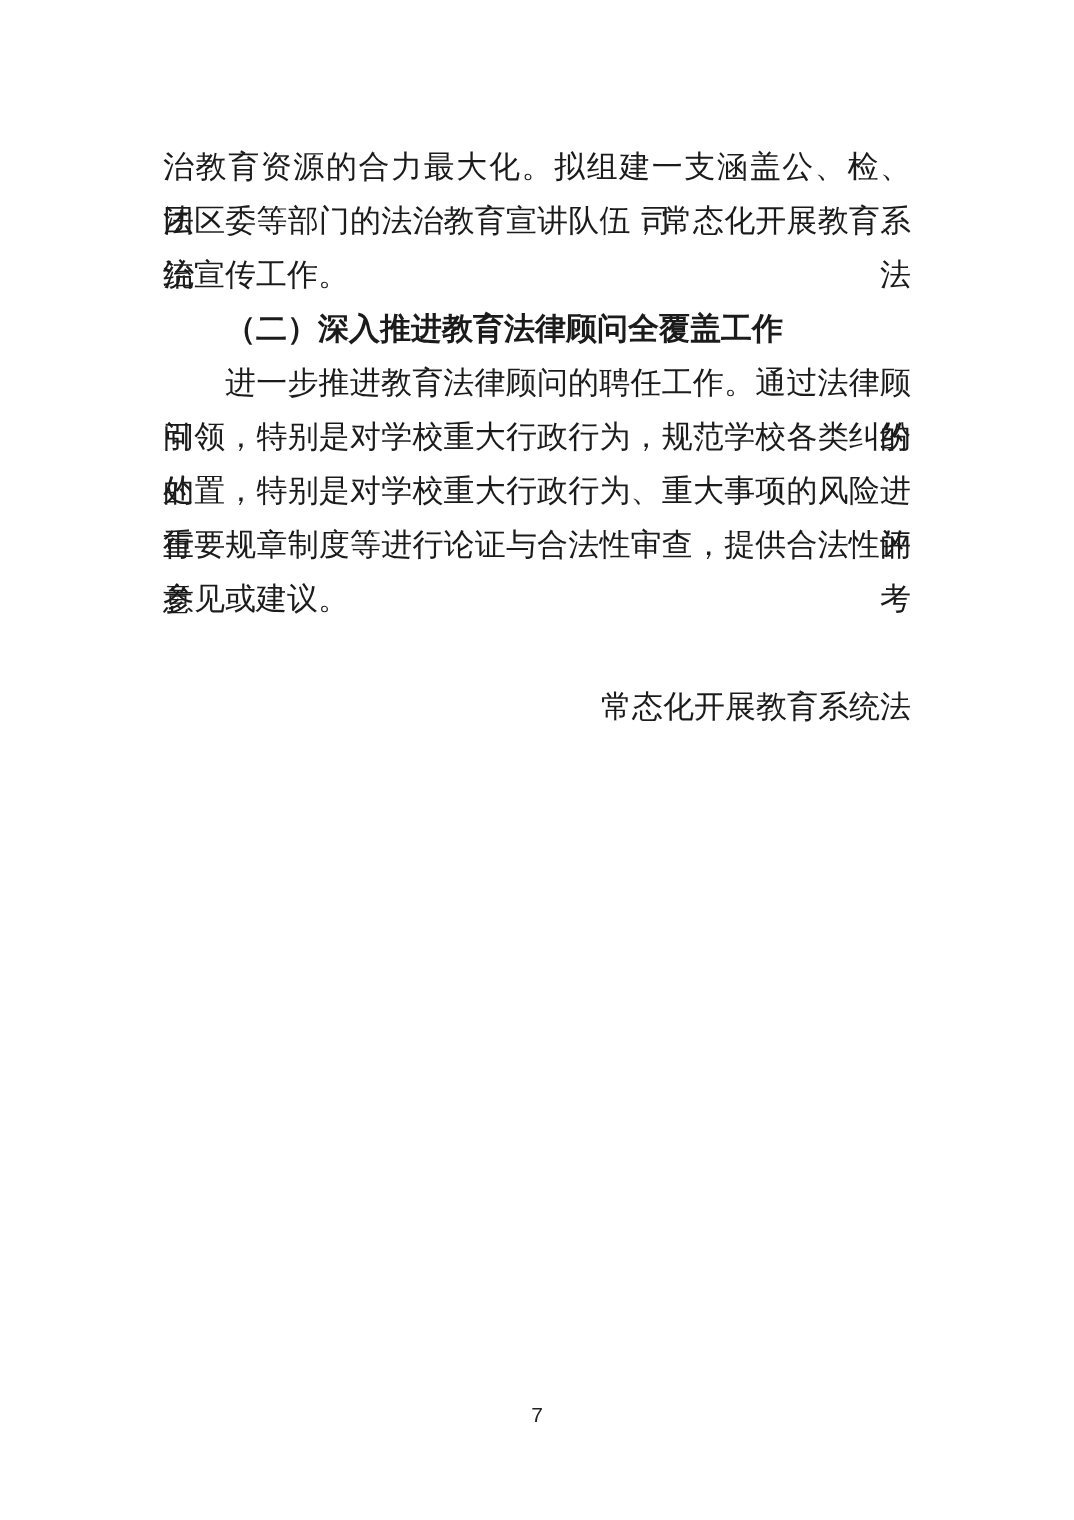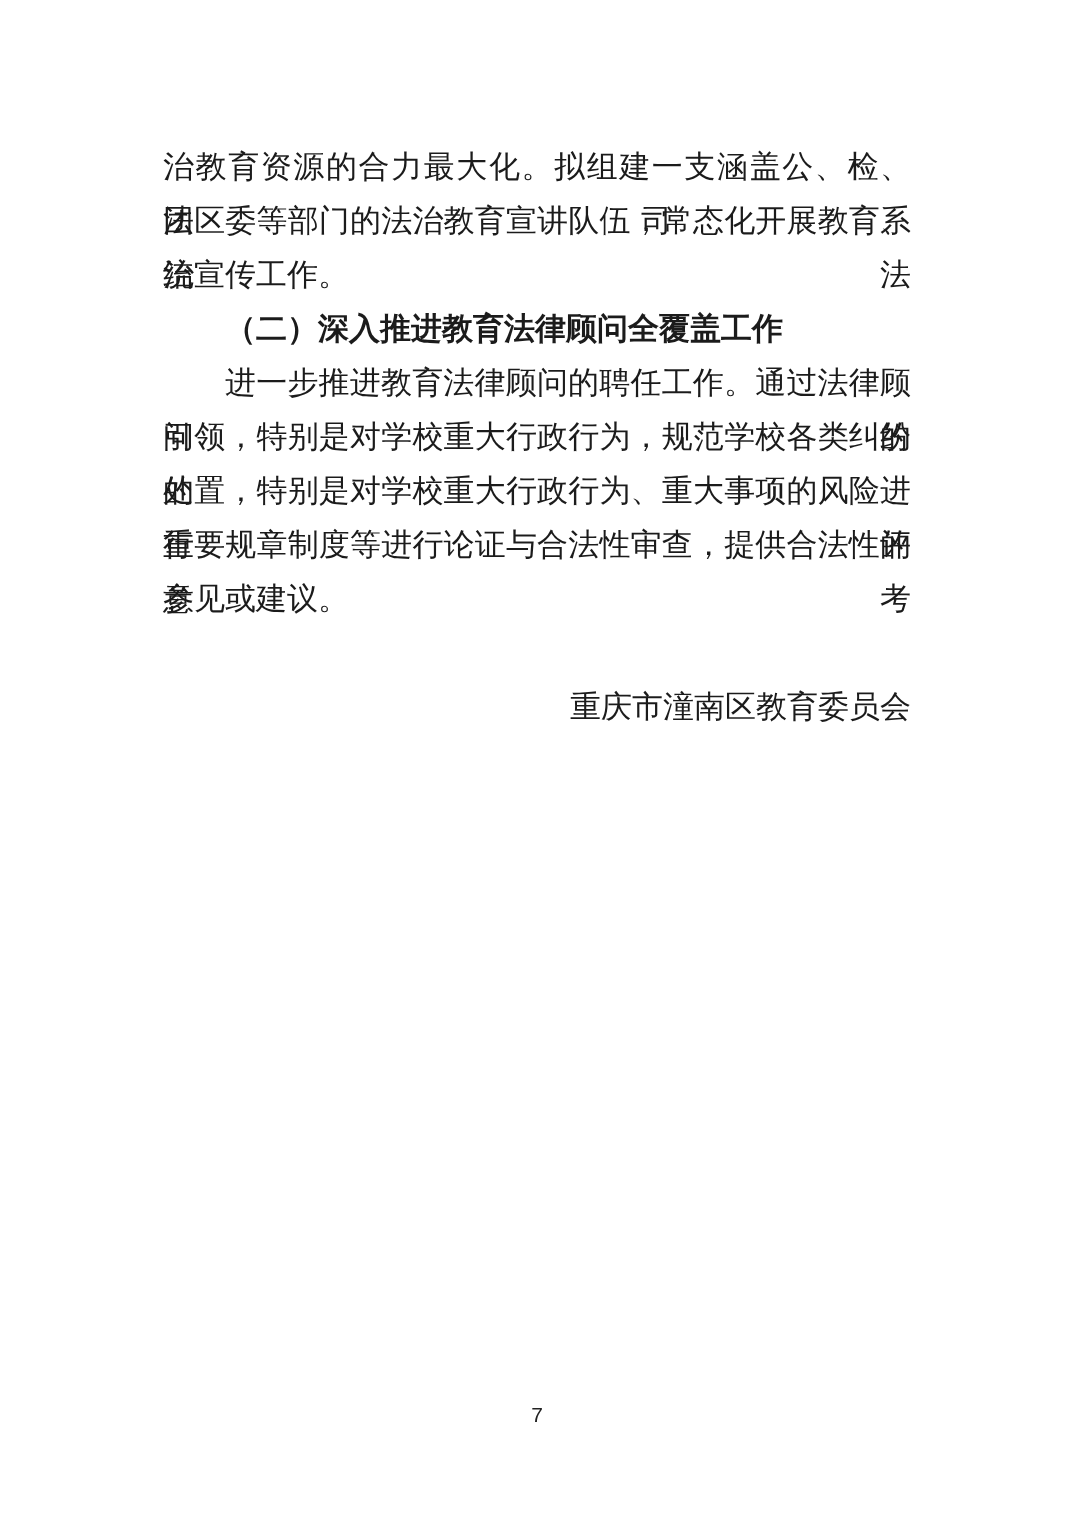--- a/index.html
+++ b/index.html
@@ -76,18 +76,18 @@
     <div class="line">治宣传工作。</div>
     <div class="line heading">（二）深入推进教育法律顾问全覆盖工作</div>
     <div class="line justify indent">进一步推进教育法律顾问的聘任工作。通过法律顾问的</div>
     <div class="line justify">引领，特别是对学校重大行政行为，规范学校各类纠纷的</div>
     <div class="line justify">处置，特别是对学校重大行政行为、重大事项的风险进行评</div>
     <div class="line justify">重要规章制度等进行论证与合法性审查，提供合法性的参考</div>
     <div class="line">意见或建议。</div>
 
     <div class="line spacer"></div>
 
-    <div class="line sig">重庆市潼南区教育委员会</div>
+    <div class="line sig">常态化开展教育系统法</div>
   </div>
 
   <div class="page-number">7</div>
 
 </div>
 
 </body></html>

